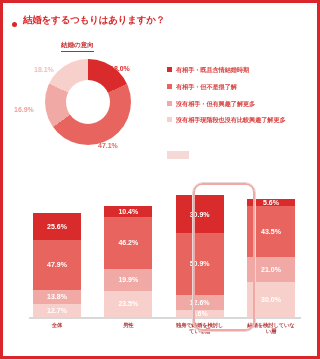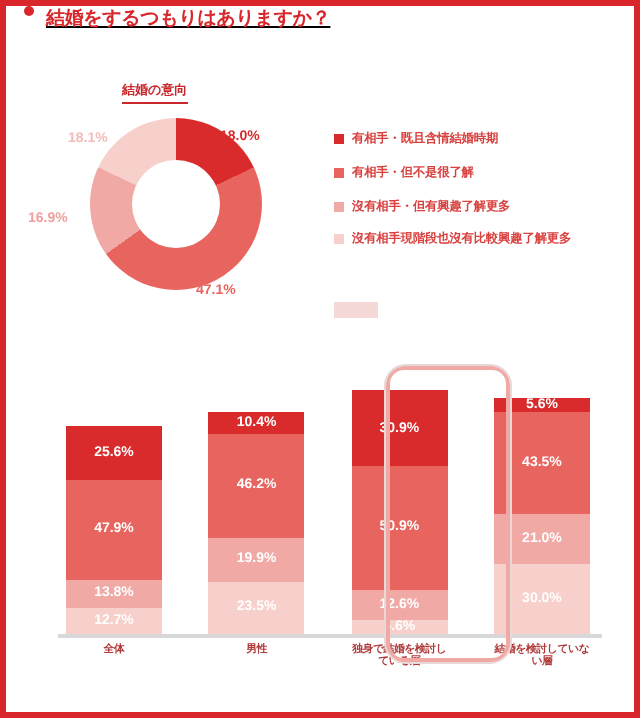--- a/index.html
+++ b/index.html
@@ -14,23 +14,22 @@
     width:320px; height:359px;
     background:#ffffff;
     border:3px solid #d9262a;
     overflow:hidden;
   }
 
   
   .header {
     position:absolute; left:0; top:0;
     width:100%; height:24px;
-    display:flex; align-items:flex-start;
+    display:flex; align-items:flex-end;
     padding-left:9px;
-    text-decoration:underline;
   }
   .hdr-bullet {
     width:5px; height:5px; border-radius:50%;
     background:#d9262a; flex:0 0 auto; margin-right:6px;
   }
   .hdr-title {
     font-size:9.5px; font-weight:bold; color:#d9262a;
     letter-spacing:-0.2px; white-space:nowrap;
   }
 

